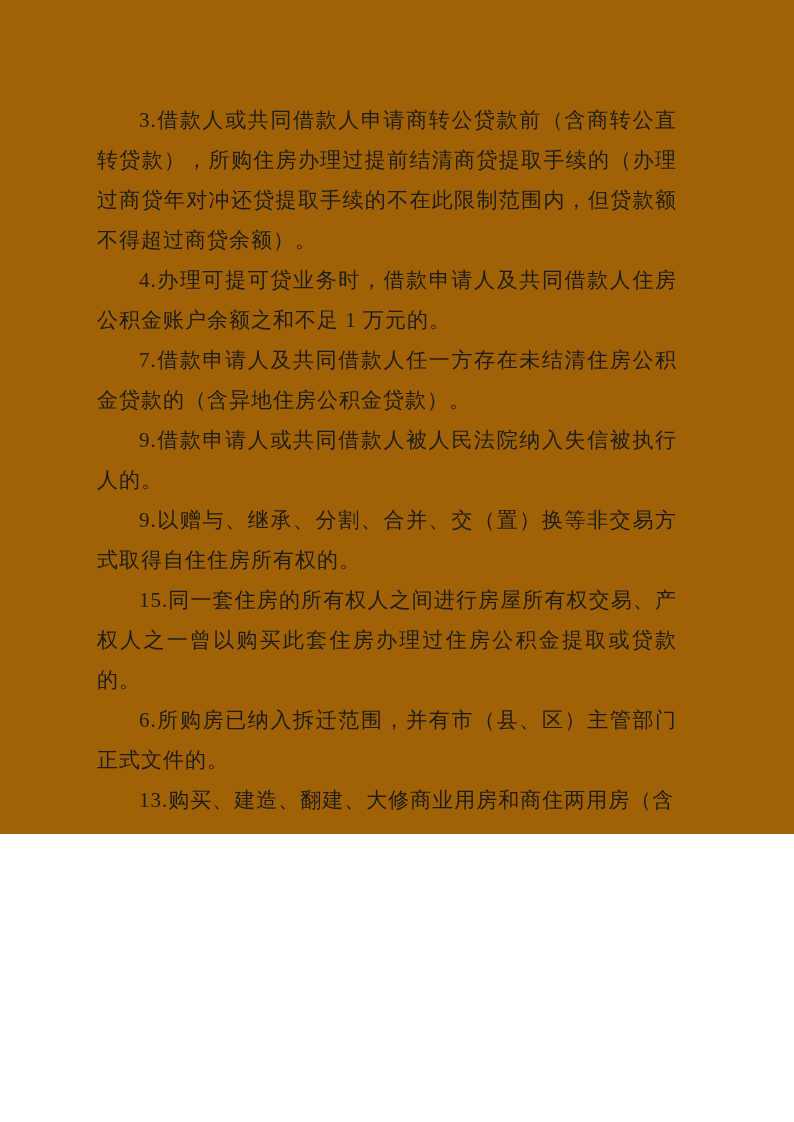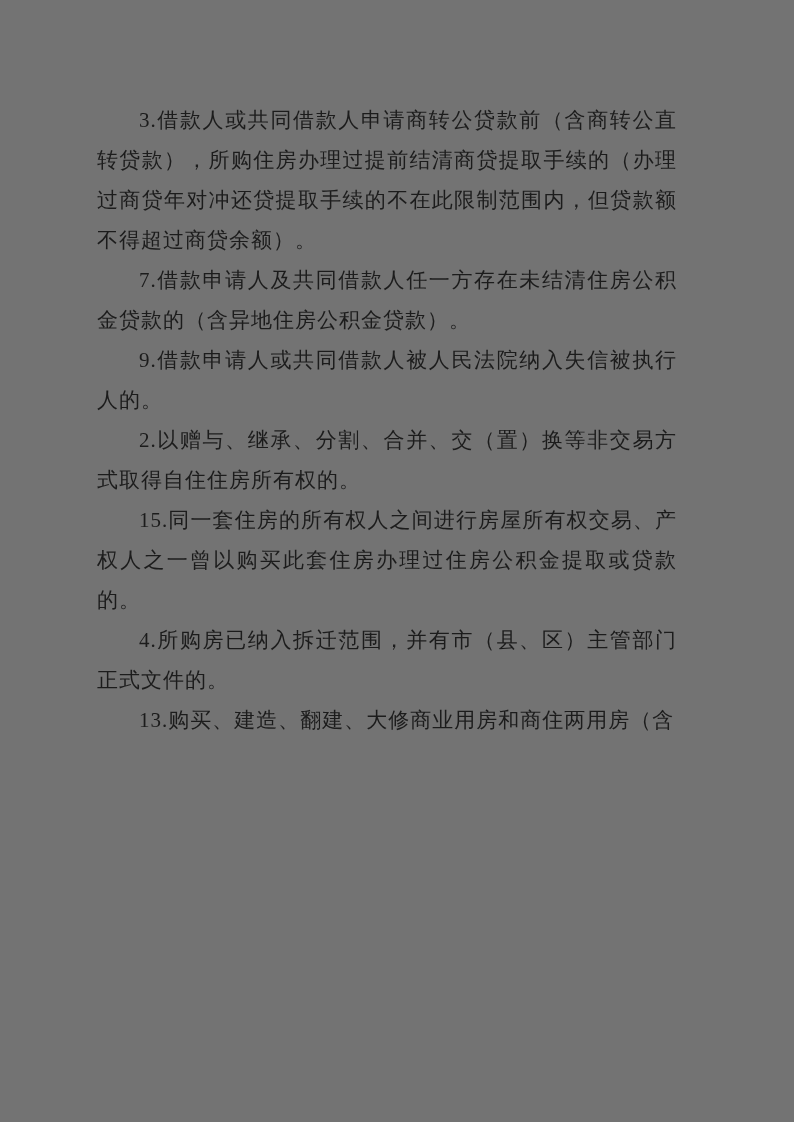--- a/index.html
+++ b/index.html
@@ -3,22 +3,22 @@
 <meta charset="utf-8">
 <style>
   html, body {
     margin: 0;
     padding: 0;
     background: #ffffff;
   }
   .page {
     position: relative;
     width: 794px;
-    height: 1122px;
-    background: #737373;
+    height: 834px;
+    background: #a16207;
     overflow: hidden;
   }
   .doc-content {
     position: absolute;
     left: 97px;
     top: 100px;
     width: 580px;
   }
   .doc-content p {
     margin: 0;
@@ -33,20 +33,21 @@
     text-indent: 2em;
     word-break: break-all;
   }
 </style>
 </head>
 <body>
 
 <div class="page">
   <div class="doc-content">
     <p>3.借款人或共同借款人申请商转公贷款前（含商转公直转贷款），所购住房办理过提前结清商贷提取手续的（办理过商贷年对冲还贷提取手续的不在此限制范围内，但贷款额不得超过商贷余额）。</p>
+    <p>4.办理可提可贷业务时，借款申请人及共同借款人住房公积金账户余额之和不足 1 万元的。</p>
     <p>7.借款申请人及共同借款人任一方存在未结清住房公积金贷款的（含异地住房公积金贷款）。</p>
     <p>9.借款申请人或共同借款人被人民法院纳入失信被执行人的。</p>
-    <p>2.以赠与、继承、分割、合并、交（置）换等非交易方式取得自住住房所有权的。</p>
+    <p>9.以赠与、继承、分割、合并、交（置）换等非交易方式取得自住住房所有权的。</p>
     <p>15.同一套住房的所有权人之间进行房屋所有权交易、产权人之一曾以购买此套住房办理过住房公积金提取或贷款的。</p>
-    <p>4.所购房已纳入拆迁范围，并有市（县、区）主管部门正式文件的。</p>
+    <p>6.所购房已纳入拆迁范围，并有市（县、区）主管部门正式文件的。</p>
     <p>13.购买、建造、翻建、大修商业用房和商住两用房（含</p>
   </div>
 </div>
 
 </body></html>

